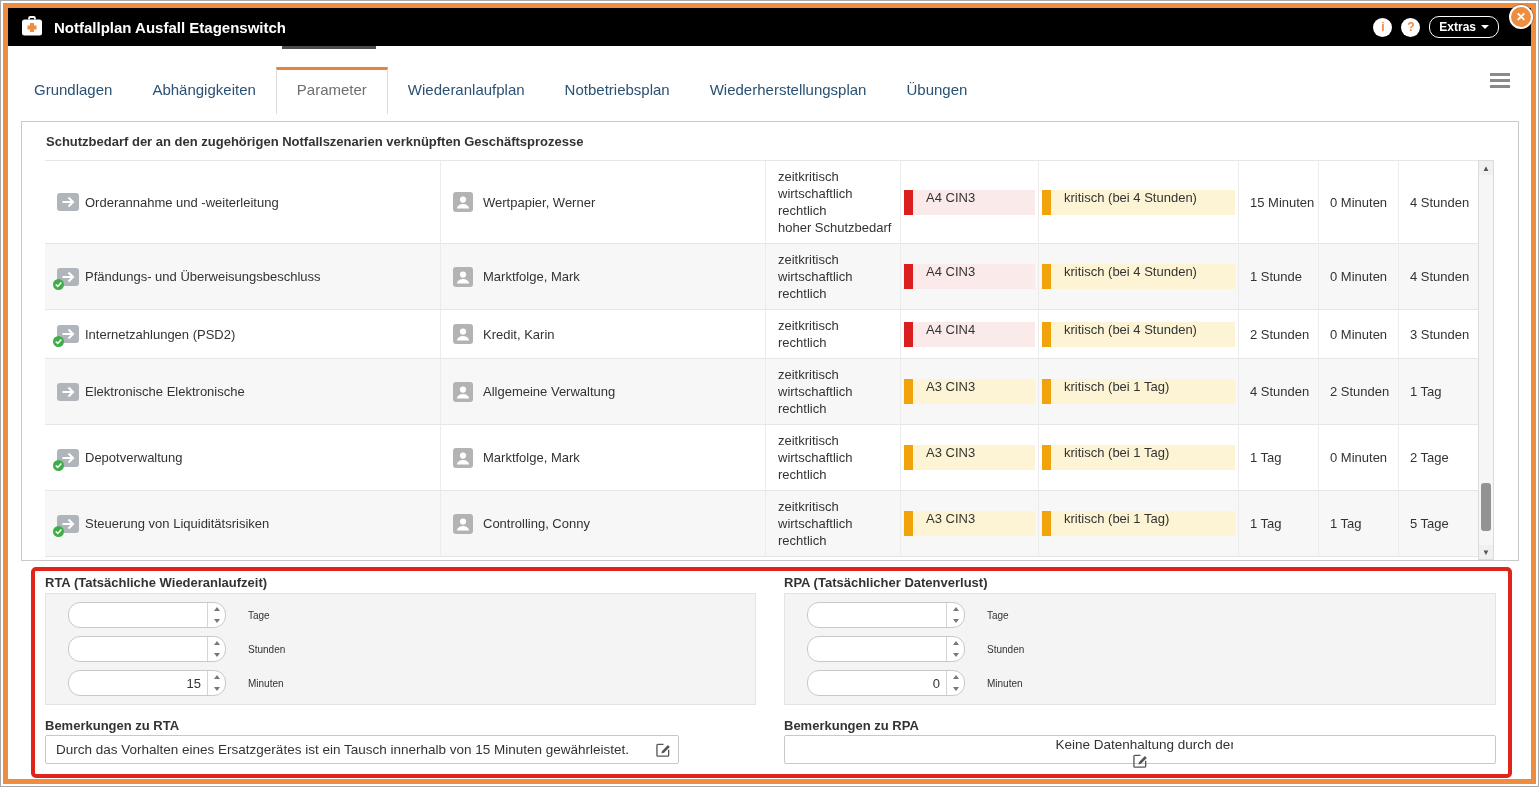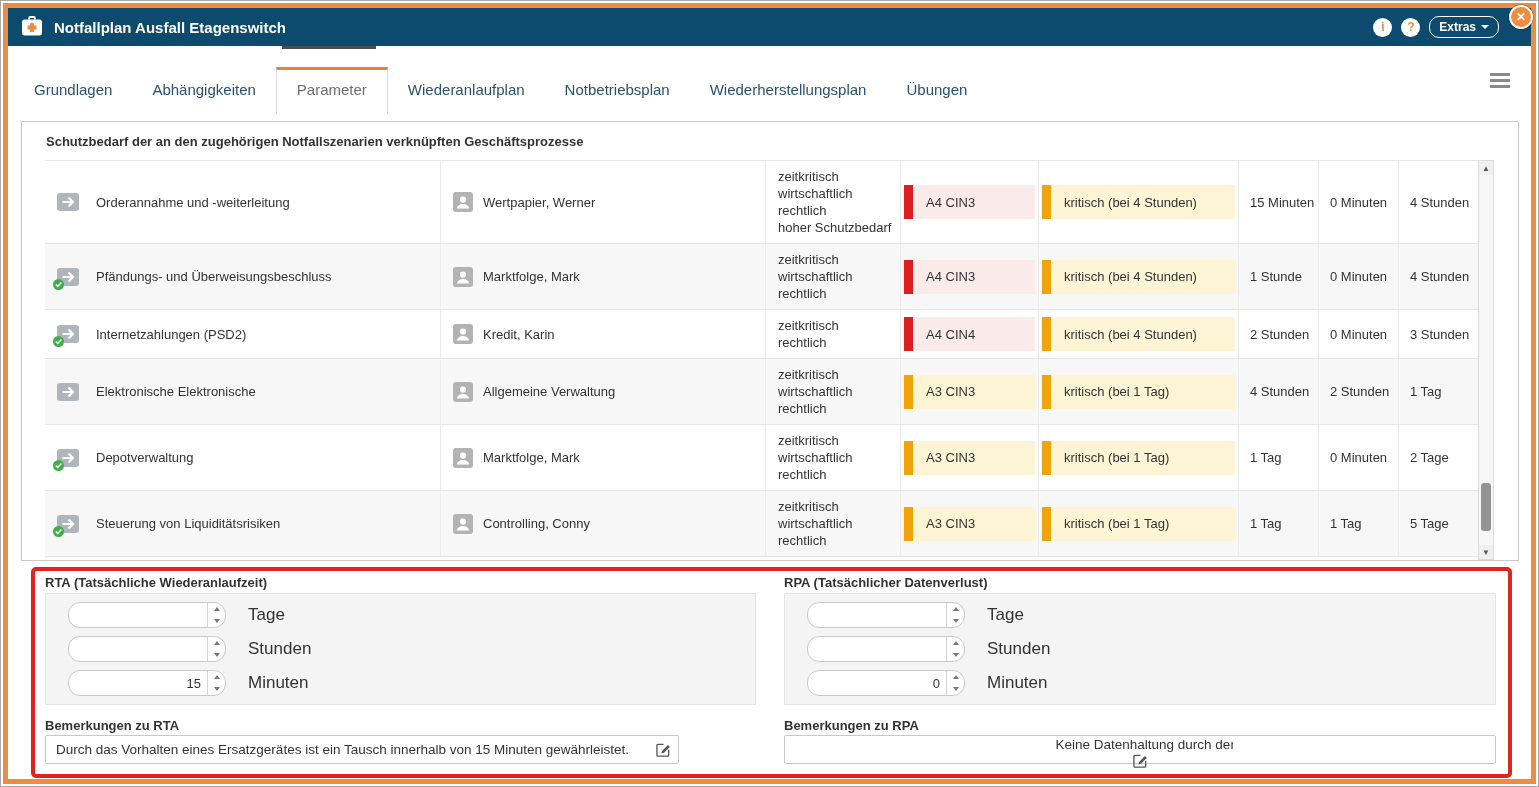--- a/index.html
+++ b/index.html
@@ -1,18 +1,18 @@
 <!DOCTYPE html>
 <html><head>
 <meta charset="utf-8">
 <style>
   html,body{margin:0;padding:0;background:#fff;font-family:"Liberation Sans",sans-serif;}
   .app{position:relative;width:1539px;height:787px;background:#fff;border:1px solid #a8a8a8;box-sizing:border-box;overflow:hidden;}
   .frame{position:absolute;inset:2px;border:5px solid #ee8c40;z-index:6;pointer-events:none;}
-  .header{position:absolute;left:7px;top:7px;right:7px;height:38px;background:#0c4a6e;display:flex;align-items:center;padding-left:12px;box-sizing:border-box;z-index:5;}
+  .header{position:absolute;left:7px;top:7px;right:7px;height:38px;background:#000000;display:flex;align-items:center;padding-left:12px;box-sizing:border-box;z-index:5;}
   .title{font-size:15px;font-weight:bold;color:#fff;margin:0 0 0 10px;}
   .header-actions{position:absolute;right:32px;top:0;height:100%;display:flex;align-items:center;gap:9px;}
   .circle-btn{width:19px;height:19px;border-radius:50%;background:#fff;color:#ee8c40;font-weight:bold;font-size:12px;display:flex;align-items:center;justify-content:center;cursor:pointer;}
   .extras-btn{height:20px;border:1px solid #fff;border-radius:10px;color:#fff;font-size:12px;font-weight:bold;display:flex;align-items:center;gap:5px;padding:0 9px;cursor:pointer;}
   .caret{width:0;height:0;border-left:4px solid transparent;border-right:4px solid transparent;border-top:4px solid #fff;}
   .close-btn{position:absolute;top:4px;right:5px;width:24px;height:24px;border-radius:50%;background:#ee8c40;border:2px solid #fff;color:#fff;font-size:12px;font-weight:bold;z-index:10;display:flex;align-items:center;justify-content:center;cursor:pointer;box-shadow:0 0 0 1px rgba(0,0,0,.18);padding:0;}
   .header-underline{position:absolute;left:281px;top:45px;width:94px;height:3px;background:#4d4d4d;z-index:6;}
 
   .tabs{position:absolute;left:13px;top:66px;display:flex;z-index:2;}
   .tab{padding:14px 20px 16px;font-size:15px;color:#2a5173;cursor:pointer;}
@@ -20,25 +20,25 @@
   .view-icon{position:absolute;right:28px;top:72px;width:20px;display:flex;flex-direction:column;gap:3px;cursor:pointer;}
   .view-icon i{height:3px;background:#8a8a8a;display:block;}
 
   .content-box{position:absolute;left:20px;top:120px;width:1498px;height:440px;border:1px solid #c9c9c9;box-sizing:border-box;background:#fff;}
   .section-title{position:absolute;left:24px;top:12px;margin:0;font-size:13px;font-weight:bold;color:#333;}
   .table{position:absolute;left:23px;top:38px;width:1433px;height:400px;border-top:1px solid #e6e6e6;overflow:hidden;font-size:13px;color:#333;}
   .t-row{display:grid;grid-template-columns:396px 325px 135px 138px 200px 80px 80px 79px;border-bottom:1px solid #e6e6e6;background:#fff;}
   .t-row.alt{background:#f7f7f7;}
   .cell{border-right:1px solid #ececec;display:flex;align-items:center;box-sizing:border-box;}
   .cell:last-child{border-right:none;}
-  .c-process{padding-left:12px;gap:17px;}
+  .c-process{padding-left:12px;gap:6px;}
   .c-owner{padding-left:12px;gap:10px;}
   .c-criteria{flex-direction:column;align-items:flex-start;justify-content:center;padding:7px 0 7px 12px;line-height:17px;}
   .c-badge{padding:0 3px;}
-  .badge{height:34px;width:100%;display:flex;align-items:center;overflow:hidden;}
+  .badge{height:25px;width:100%;display:flex;overflow:hidden;}
   .badge-bar{width:9px;height:100%;flex:none;}
   .badge-label{padding-left:13px;white-space:nowrap;}
   .c-time{padding-left:11px;}
   .proc-icon{position:relative;width:22px;height:20px;flex:none;}
   .check{position:absolute;left:-4px;bottom:-3px;width:11px;height:11px;line-height:0;}
   .person-icon{width:20px;height:20px;flex:none;line-height:0;}
 
   .scrollbar{position:absolute;left:1456px;top:38px;width:16px;height:400px;border:1px solid #dcdcdc;background:#f6f6f6;box-sizing:border-box;}
   .scroll-up,.scroll-down{position:absolute;left:0;width:100%;height:14px;display:flex;align-items:center;justify-content:center;font-size:8px;color:#555;cursor:pointer;background:#f0f0f0;}
   .scroll-up{top:0;}.scroll-down{bottom:0;}
@@ -54,21 +54,21 @@
   .gray-panel{position:absolute;width:711px;height:112px;background:#f4f4f4;border:1px solid #e3e3e3;box-sizing:border-box;display:flex;flex-direction:column;justify-content:space-evenly;padding-left:22px;top:22px;}
   .p-rta{left:10px;}
   .p-rpa{left:749px;width:712px;}
   .field-row{display:flex;align-items:center;}
   .num-input{display:flex;width:158px;height:26px;background:#fff;border:1px solid #c8c8c8;border-radius:12px;box-sizing:border-box;}
   .num-input input{flex:1;min-width:0;border:none;outline:none;text-align:right;padding:0 6px 0 0;font-size:13px;color:#333;background:transparent;font-family:inherit;}
   .spinner{width:17px;border-left:1px solid #d4d4d4;display:flex;flex-direction:column;cursor:pointer;}
   .sp-up,.sp-down{flex:1;display:flex;align-items:center;justify-content:center;}
   .sp-up::before{content:"";border-left:3.5px solid transparent;border-right:3.5px solid transparent;border-bottom:4.5px solid #777;}
   .sp-down::before{content:"";border-left:3.5px solid transparent;border-right:3.5px solid transparent;border-top:4.5px solid #777;}
-  .field-label{margin-left:22px;font-size:17px;color:#333;}
+  .field-label{margin-left:22px;font-size:10px;color:#333;}
   .remark{position:absolute;width:634px;height:29px;background:#fff;border:1px solid #c8c8c8;border-radius:2px;box-sizing:border-box;display:flex;align-items:center;top:164px;}
   .r-rta{left:10px;}
   .r-rpa{left:749px;width:712px;flex-direction:column;}
   .remark input{flex:1;min-width:0;border:none;outline:none;font-size:13.5px;color:#333;padding-left:10px;background:transparent;font-family:inherit;}
   .edit-icon{width:30px;display:flex;align-items:center;justify-content:center;cursor:pointer;line-height:0;}
 </style>
 </head>
 <body>
 
 <div class="app">

